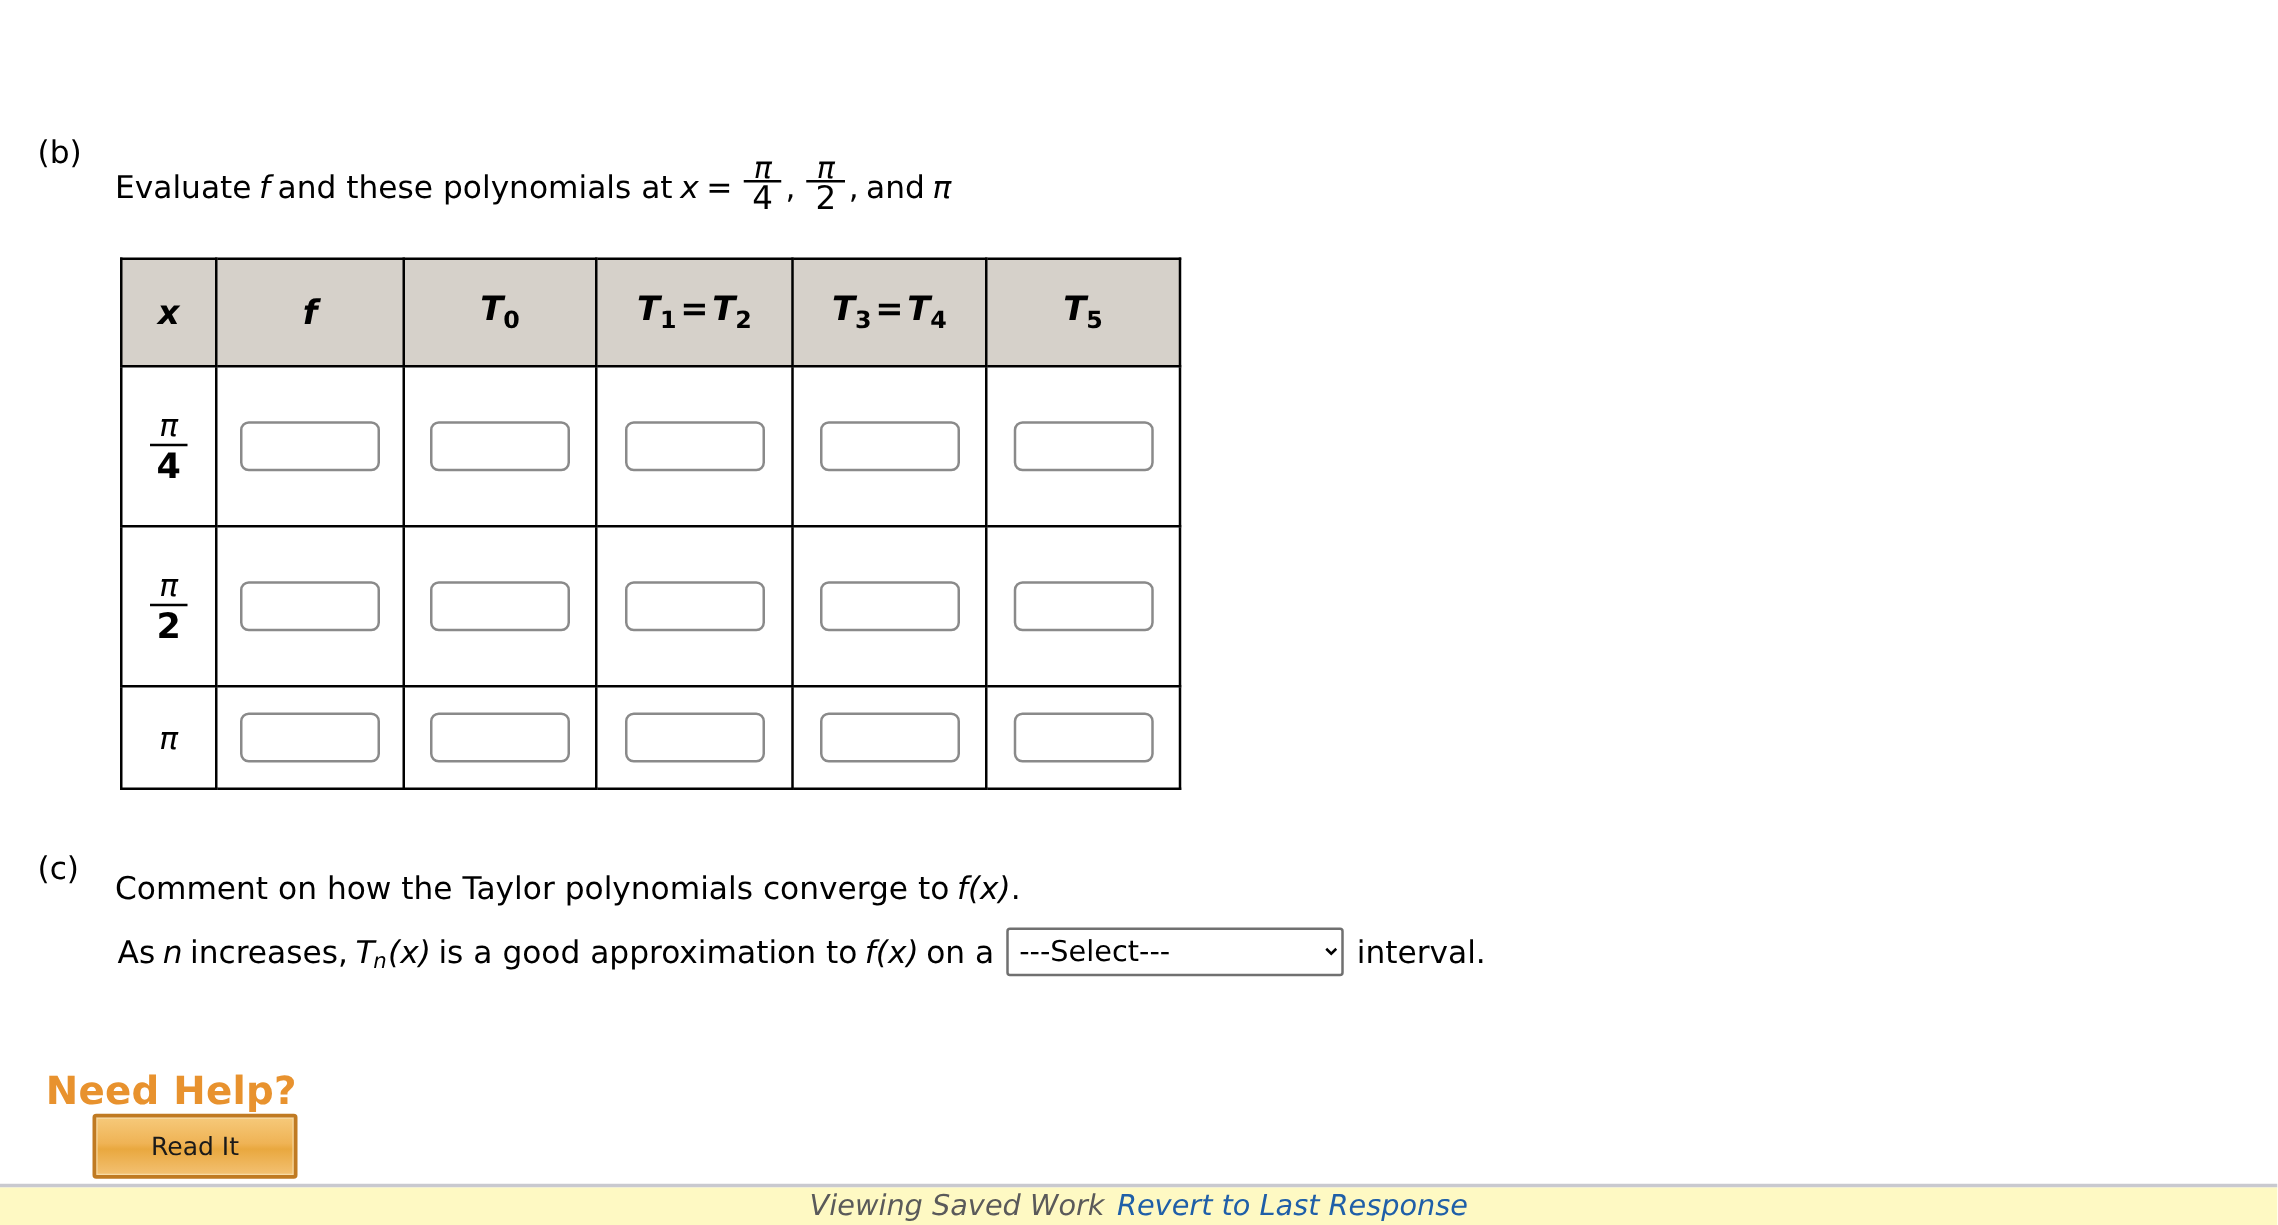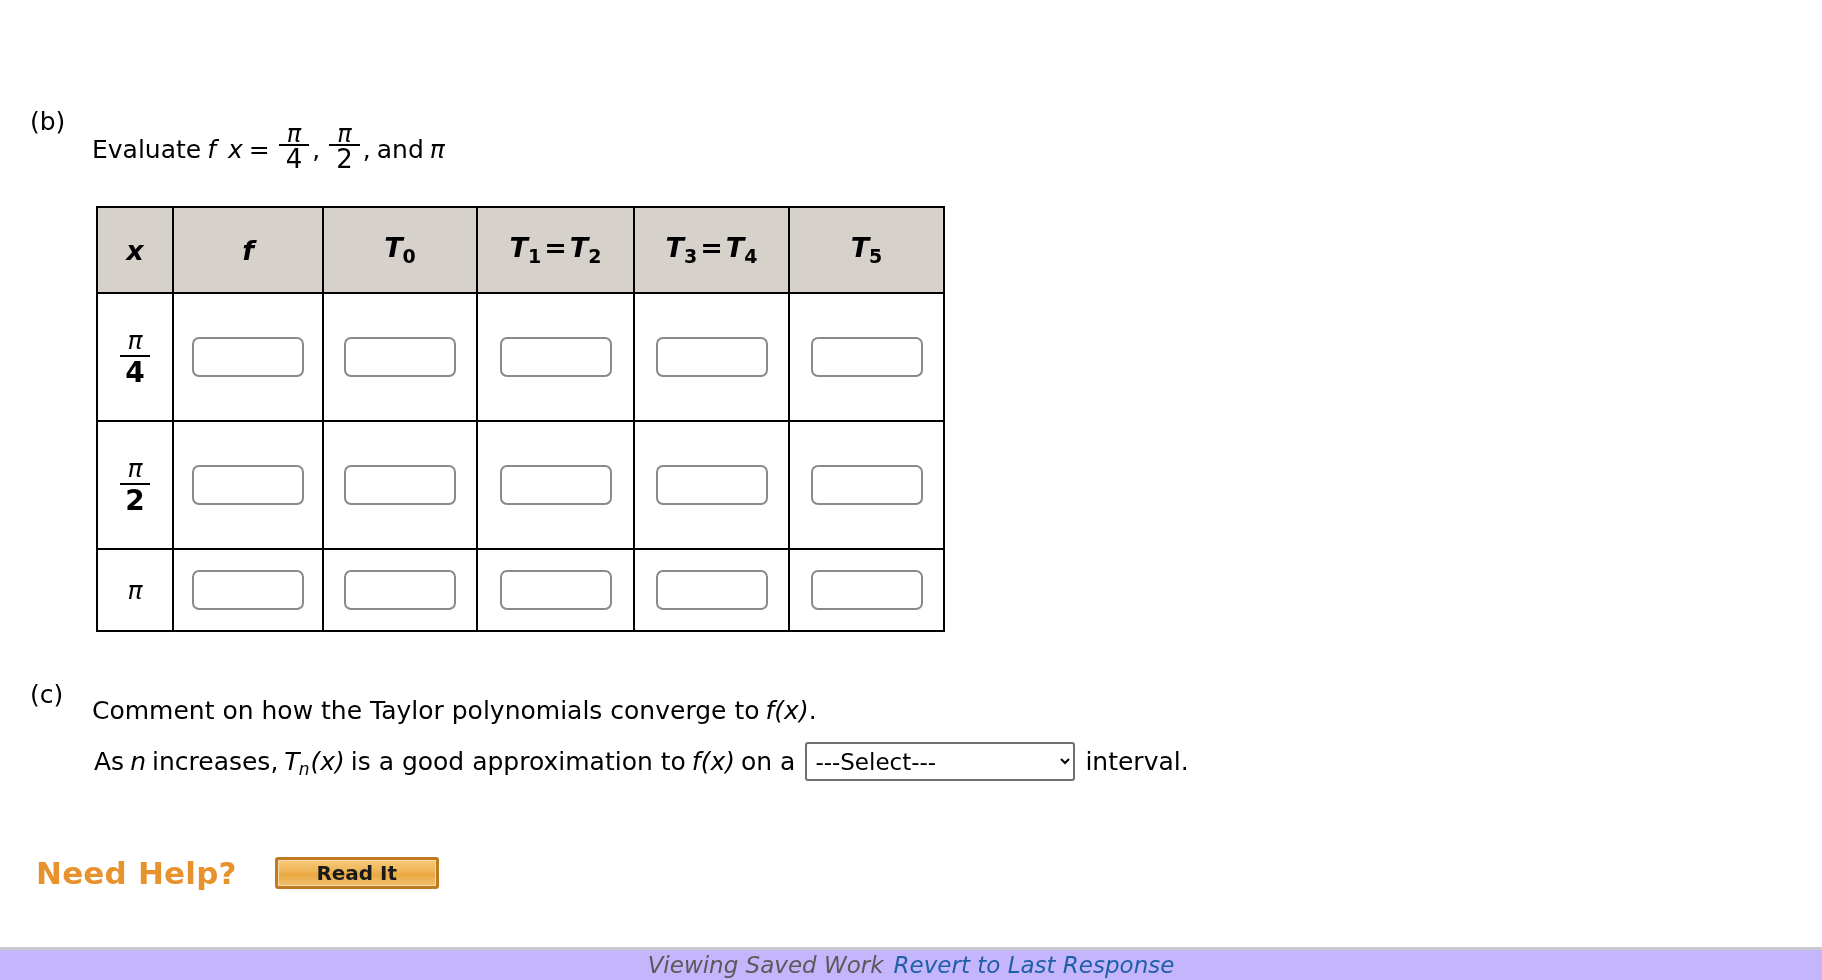--- a/index.html
+++ b/index.html
@@ -203,61 +203,62 @@
     box-sizing: border-box;
   }
 
   
   .need-help {
     position: absolute;
     left: 36px;
     top: 855px;
     display: flex;
     align-items: center;
+    flex-direction: column;
   }
   .need-help-label {
     font-size: 31px;
     font-weight: bold;
     color: #e8922e;
     letter-spacing: 0.2px;
     font-family: "DejaVu Sans", "Liberation Sans", sans-serif;
   }
   .read-it-btn {
     margin-left: 38px;
     width: 164px;
-    height: 32px;
+    height: 52px;
     border: 3px solid #c07a22;
     border-radius: 3px;
     background: linear-gradient(180deg,#f6c97a 0%, #efb355 45%, #e9a83f 55%, #f3c173 100%);
     box-shadow: inset 0 0 0 1px #f7dba6;
     display: flex;
     align-items: center;
     justify-content: center;
     font-size: 20px;
-    font-weight: bold;
+    font-weight: normal;
     color: #1a1a1a;
     cursor: pointer;
     box-sizing: border-box;
     font-family: "DejaVu Sans", "Liberation Sans", sans-serif;
   }
 
   
   .bottom-sep {
     position: absolute;
     left: 0; right: 0;
     top: 947px;
     height: 3px;
     background: #c9c9cf;
   }
   .bottom-bar {
     position: absolute;
     left: 0; right: 0;
     top: 950px;
     height: 30px;
-    background: #c4b5fd;
+    background: #fef9c3;
     display: flex;
     align-items: center;
     justify-content: center;
     font-size: 23px;
     font-style: italic;
     font-family: "DejaVu Sans", "Liberation Sans", sans-serif;
   }
   .saved-txt { color: #5a5a5a; }
   .revert-link { color: #1f5fa8; margin-left: 10px; cursor: pointer; }
 </style>
@@ -266,20 +267,21 @@
 
 <div class="page">
 
   <div class="part-b">
     <div class="part-label">(b)</div>
     <div class="part-body">
       <span>Evaluate</span>
         <span class="gap"></span>
       <span class="italic-var">f</span>
         <span class="gap"></span>
+      <span>and these polynomials at</span>
         <span class="gap"></span>
       <span class="italic-var">x</span>
         <span class="gap"></span>
       <span>=</span>
         <span class="gap"></span>
       <span class="frac">
         <span class="num">π</span>
         <span class="bar"></span>
         <span class="den">4</span>
       </span>

